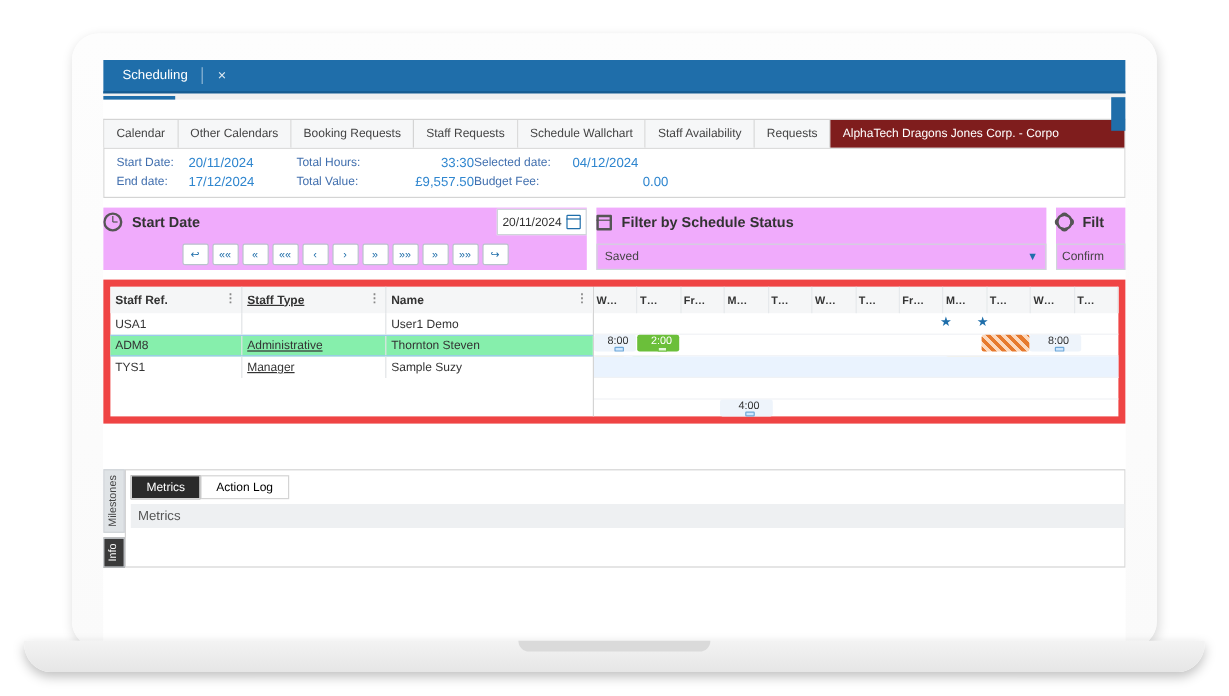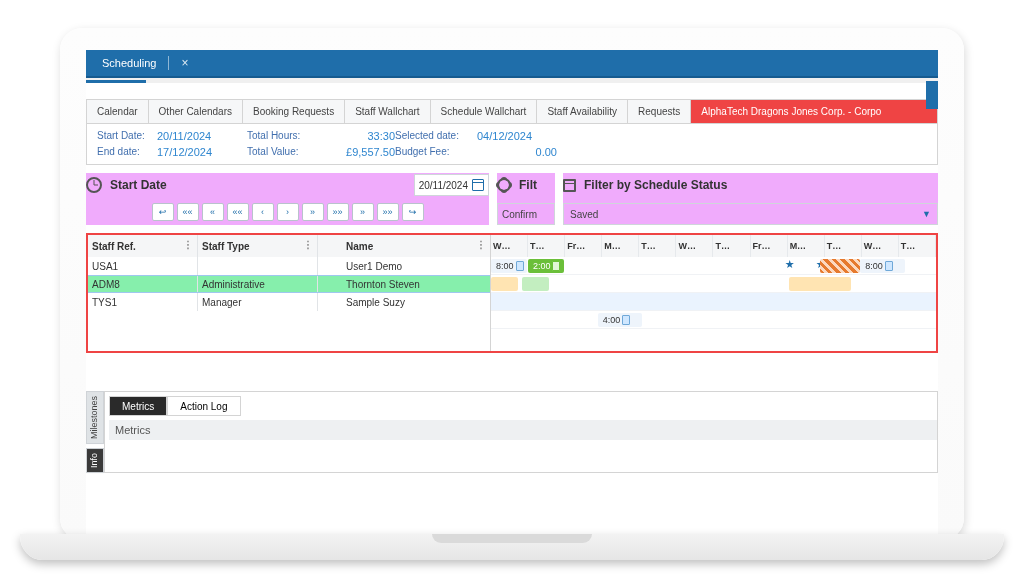--- a/index.html
+++ b/index.html
@@ -79,21 +79,21 @@
     color:#444;
   }
   .nav-tabs .ntab {
     border-right: 1px solid #d4d4d4;
     padding: 0 10px;
     display: flex; align-items: center;
     cursor:pointer;
     background:#f6f7f8;
   }
   .nav-tabs .ntab.dark {
-    background:#ef4444; color:#fff; flex:1; border-right:none;
+    background:#7f1d1d; color:#fff; flex:1; border-right:none;
   }
 
   .kvbar {
     border: 1px solid #d4d4d4;
     padding: 6px 10px;
     font-size: 10px;
     color:#444;
     display:grid;
     grid-template-columns: 60px 90px 68px 80px 82px 80px;
     row-gap:4px;
@@ -121,35 +121,35 @@
 
   .filter-hdr .cal2{ width:13px; height:13px; border:2px solid #555; position:relative; border-radius:1px; }
   .filter-hdr .cal2::before{content:"";position:absolute;top:2px;left:-2px;right:-2px;height:1px;background:#555;}
   .filter-sel{ margin-top:6px; border:1px solid #cfd5da; height:22px; display:flex; align-items:center; padding:0 6px; font-size:10px; color:#444; cursor:pointer; justify-content:space-between;}
   .filter-sel .caret{ color:#1f6eaa; font-size:9px;}
   .gear{ width:14px; height:14px; border-radius:50%; border:2px solid #555; position:relative; }
   .gear::before{content:"";position:absolute;inset:0;border-radius:50%;box-shadow:0 -5px 0 -2px #555,0 5px 0 -2px #555,-5px 0 0 -2px #555,5px 0 0 -2px #555;}
   .confirm-box{ margin-top:6px; border:1px solid #cfd5da; height:22px; display:flex; align-items:center; padding:0 4px; font-size:10px; color:#444;}
 
   
-  .grid{ margin-top:8px; border:2px solid #ef4444; display:flex; height:120px; font-size:10px; color:#333;}
+  .grid{ margin-top:8px; border:6px solid #ef4444; display:flex; height:120px; font-size:10px; color:#333;}
   .grid-left{ width:403px; border-right:1px solid #d4d4d4; display:flex; flex-direction:column;}
   .grid-left .gh{ display:flex; background:#f5f6f7; height:22px; font-weight:600; }
   .grid-left .gh div, .grid-left .gr div{ border-right:1px solid #e1e4e7; display:flex; align-items:center; padding:0 4px; position:relative;}
   .grid-left .gh .dots{ position:absolute; right:4px; top:4px; font-size:10px; color:#888; cursor:pointer;}
-  .c-ref{ width:110px;} .c-type{ width:120px;} .c-name{ flex:1; border-right:none !important;margin-left:24px;}
+  .c-ref{ width:110px;} .c-type{ width:120px;text-decoration:underline;} .c-name{ flex:1; border-right:none !important;}
   .grid-left .gr{ display:flex; height:18px; }
   .grid-left .gr:nth-child(odd){ background:#f5faff; }
   .grid-left .gr.sel{ background:#86efac; border-top:1px solid #9fc7ef; border-bottom:1px solid #9fc7ef;}
   .grid-right{ flex:1; position:relative; }
   .grid-right .dh{ display:flex; height:22px; background:#f5f6f7; font-weight:600; }
   .day{ flex:1; border-right:1px solid #e6e9ec; display:flex; align-items:center; padding-left:2px; font-size:9px; position:relative;}
   .grid-right .rows{ position:relative; }
   .grid-right .row{ height:18px; border-bottom:1px solid #f0f2f5; position:relative;}
-  .chip{ position:absolute; top:2px; height:14px; border-radius:2px; font-size:9px; color:#333; display:flex; align-items:center; padding-left:5px;}
+  .chip{ position:absolute; top:18px; height:14px; border-radius:2px; font-size:9px; color:#333; display:flex; align-items:center; padding-left:5px;flex-direction:column;}
   .chip .tag{ width:8px; height:10px; background:#cfe7ff; border:1px solid #6fa8d8; margin-left:2px; border-radius:1px;}
   .hatch{ background:repeating-linear-gradient(45deg,#e67a2e 0 3px,#fcd9bf 3px 6px);} 
   .solid-green{ background:#6bbf3a; color:#fff;}
   .pale-green{ background:#c3eec0;}
   .pale-orange{background:#ffe4b2;}
   .star{ color:#1f6eaa; font-size:11px; }
 
   
   .bottom{ margin-top:38px; display:flex; }
   .vtabs{ width:18px; display:flex; flex-direction:column; gap:4px; }
@@ -186,21 +186,21 @@
       <div class="ntab">
           <span>Calendar</span>
         </div>
       <div class="ntab">
           <span>Other Calendars</span>
         </div>
       <div class="ntab">
           <span>Booking Requests</span>
         </div>
       <div class="ntab">
-          <span>Staff Wallchart</span>
+          <span>Staff Requests</span>
         </div>
       <div class="ntab">
           <span>Schedule Wallchart</span>
         </div>
       <div class="ntab">
           <span>Staff Availability</span>
         </div>
       <div class="ntab">
           <span>Requests</span>
         </div>
@@ -243,38 +243,38 @@
           <button>‹</button>
           <button>›</button>
           <button>»</button>
           <button>»»</button>
           <button>»</button>
           <button>»»</button>
           <button>↪</button>
         </div>
       </div>
 
+      <div class="panel mid">
+        <div class="hdr filter-hdr">
+          <span class="cal2"></span>
+          <span style="font-weight:600">Filter by Schedule Status</span>
+        </div>
+        <div class="filter-sel">
+          <span>Saved</span>
+          <span class="caret">▼</span>
+        </div>
+      </div>
+
       <div class="panel right">
         <div class="hdr">
           <span class="gear"></span>
           <span style="font-weight:600">Filt</span>
         </div>
         <div class="confirm-box">
           <span>Confirm</span>
-        </div>
-      </div>
-
-      <div class="panel mid">
-        <div class="hdr filter-hdr">
-          <span class="cal2"></span>
-          <span style="font-weight:600">Filter by Schedule Status</span>
-        </div>
-        <div class="filter-sel">
-          <span>Saved</span>
-          <span class="caret">▼</span>
         </div>
       </div>
     </div>
 
     <div class="grid">
       <div class="grid-left">
         <div class="gh">
           <div class="c-ref">
               <span>Staff Ref.</span>
               <span class="dots">⋮</span>

